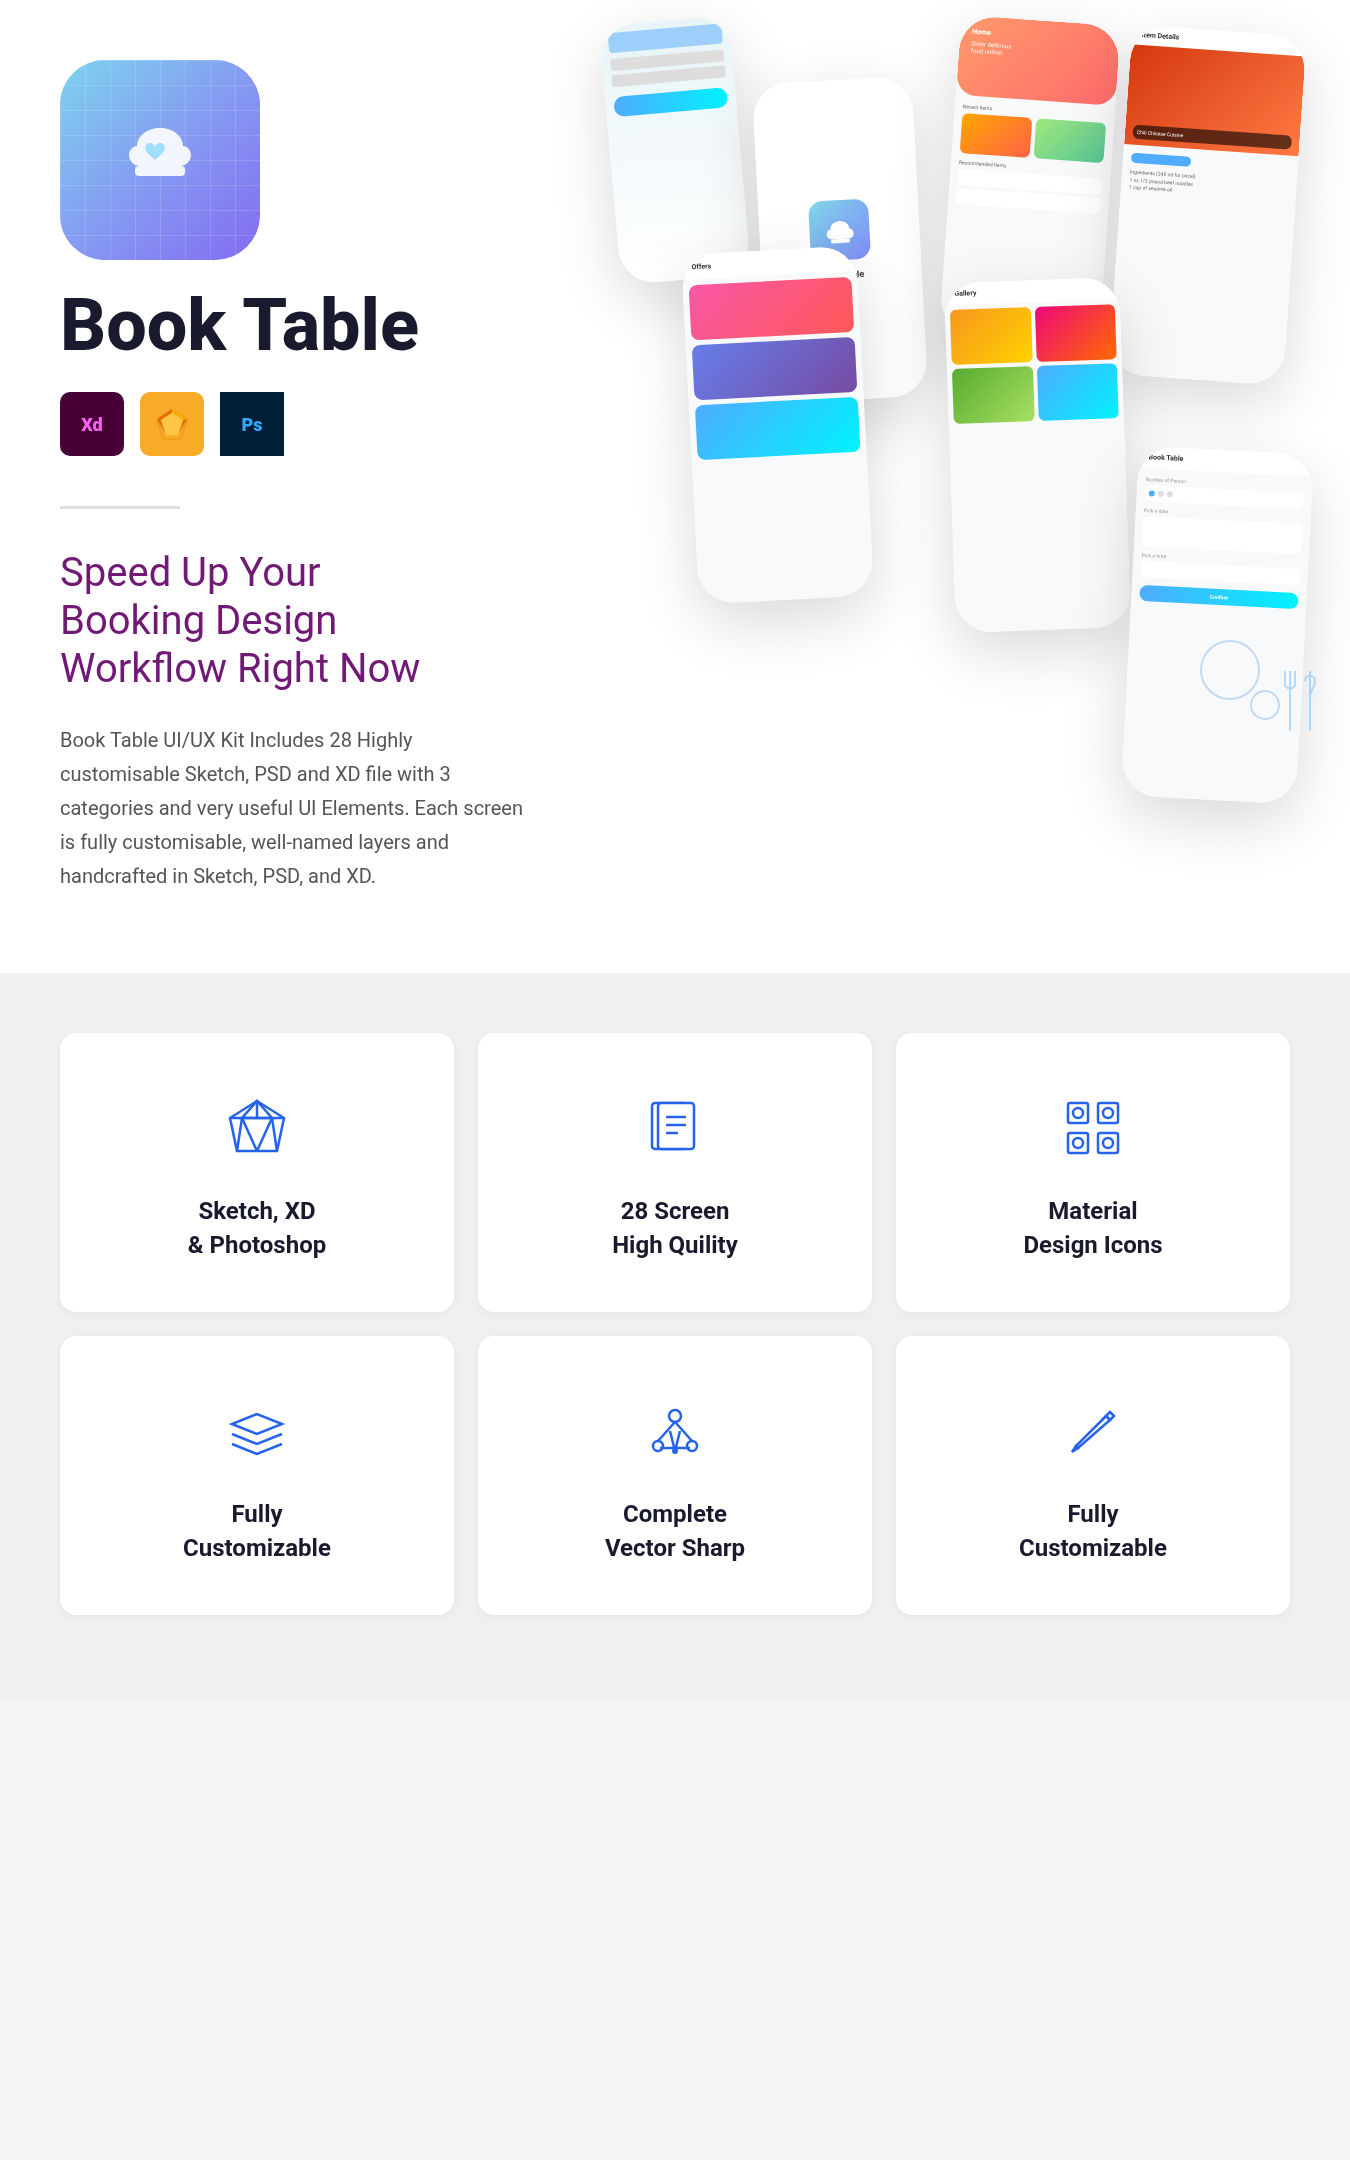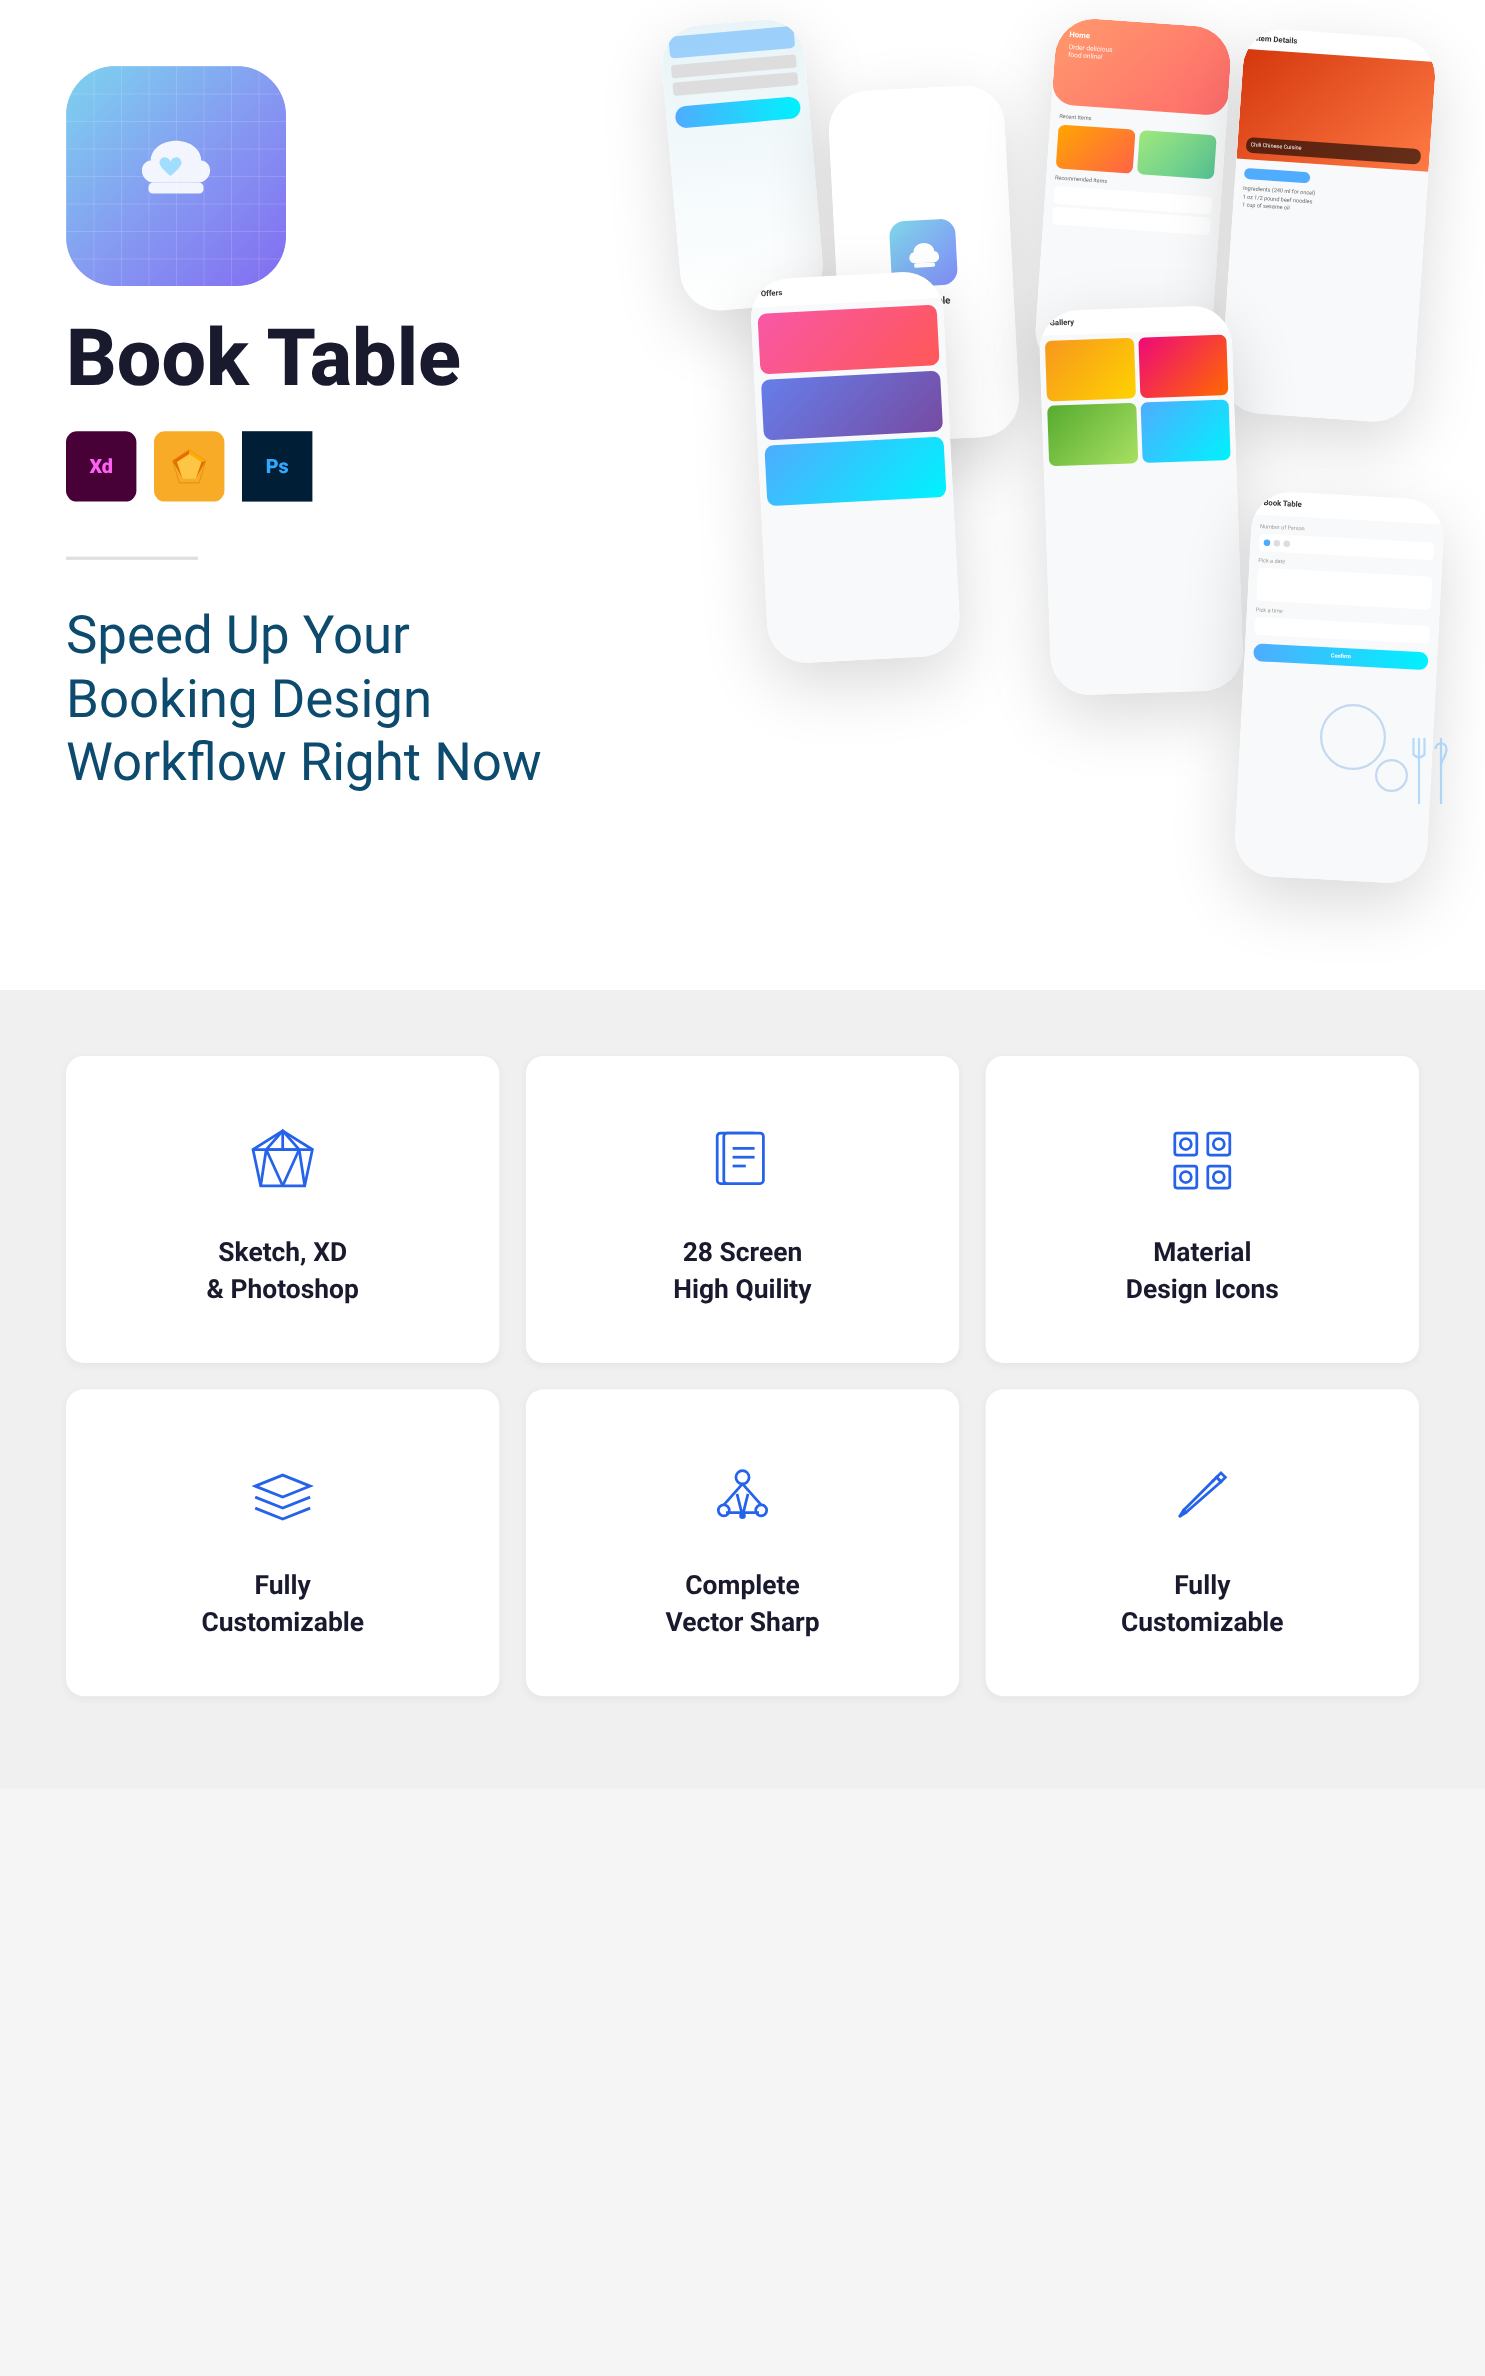--- a/index.html
+++ b/index.html
@@ -112,23 +112,23 @@
     }
 
     .divider {
       width: 120px;
       height: 3px;
       background: #e0e0e0;
       margin-bottom: 40px;
     }
 
     .tagline {
-      font-size: 48px;
+      font-size: 40px;
       font-weight: 400;
-      color: #0c4a6e;
+      color: #701a75;
       line-height: 1.2;
       margin-bottom: 30px;
     }
 
     .description {
       font-size: 20px;
       color: #555;
       line-height: 1.7;
       max-width: 470px;
     }
@@ -310,20 +310,21 @@
       </div>
       <div class="badge-ps">
         <span>Ps</span>
       </div>
     </div>
 
     <div class="divider"></div>
 
     <p class="tagline">Speed Up Your<br>Booking Design<br>Workflow Right Now</p>
 
+    <p class="description">Book Table UI/UX Kit Includes 28 Highly customisable Sketch, PSD and XD file with 3 categories and very useful UI Elements. Each screen is fully customisable, well-named layers and handcrafted in Sketch, PSD, and XD.</p>
 
   </div>
 
   <div class="hero-phones">
 
     <div class="phone-mockup phone-1">
       <div class="phone-screen-content">
         <div style="background: linear-gradient(180deg, #e8f4f8 0%, #fff 100%); height: 100%; padding: 8px; border-radius: 36px;">
           <div style="height: 20px; background: #4facfe; border-radius: 4px; margin-bottom: 6px; opacity: 0.5;"></div>
           <div style="height: 12px; background: #ddd; border-radius: 3px; margin-bottom: 4px;"></div>

